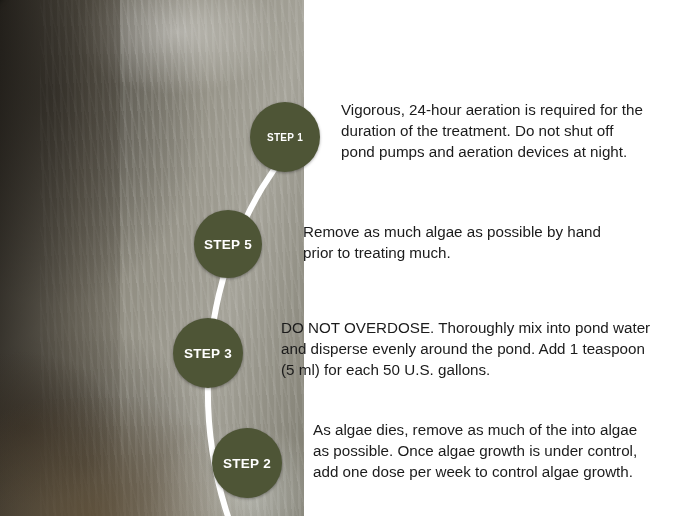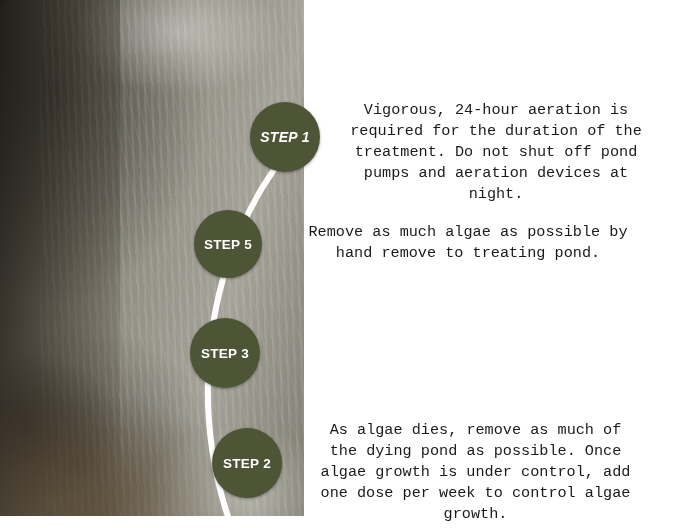--- a/index.html
+++ b/index.html
@@ -135,33 +135,32 @@
     border-radius: 50%;
     background: #4e5536;
     color: #ffffff;
     font-weight: bold;
     display: flex;
     align-items: center;
     justify-content: center;
     letter-spacing: 0.3px;
     box-shadow: 0 1px 3px rgba(0,0,0,0.35);
   }
-  #badge-1 { left: 250px; top: 102px;  width: 70px; height: 70px; font-size: 14px; font-style: italic; }
+  #badge-1 { left: 250px; top: 102px;  width: 70px; height: 70px; font-size: 10px; }
   #badge-2 { left: 194px; top: 210px;  width: 68px; height: 68px; font-size: 13.5px; }
-  #badge-3 { left: 190px; top: 318px;  width: 70px; height: 70px; font-size: 13.5px; }
+  #badge-3 { left: 173px; top: 318px;  width: 70px; height: 70px; font-size: 13.5px; }
   #badge-4 { left: 212px; top: 428px;  width: 70px; height: 70px; font-size: 13.5px; }
 
   
   .step-text {
     position: absolute;
     color: #1b1b1b;
     font-size: 15.2px;
     line-height: 1.38;
-    font-family: Liberation Mono, monospace;
-    text-align: center;
+    font-family: Liberation Sans, sans-serif;
   }
   #text-1 { left: 341px; top: 100px;  width: 310px; }
   #text-2 { left: 303px; top: 222px;  width: 330px; }
   #text-3 { left: 281px; top: 318px;  width: 370px; }
   #text-4 { left: 313px; top: 420px;  width: 325px; }
 </style>
 </head>
 <body>
 
 <div id="page">
@@ -184,16 +183,17 @@
   <div class="title-wrap">
     <div class="title-text">DIRECTIONS</div>
   </div>
 
   <div class="step-badge" id="badge-1">STEP 1</div>
   <div class="step-badge" id="badge-2">STEP 5</div>
   <div class="step-badge" id="badge-3">STEP 3</div>
   <div class="step-badge" id="badge-4">STEP 2</div>
 
   <div class="step-text" id="text-1">Vigorous, 24-hour aeration is required for the duration of the treatment. Do not shut off pond pumps and aeration devices at night.</div>
-  <div class="step-text" id="text-2">Remove as much algae as possible by hand remove to treating pond.</div>
-  <div class="step-text" id="text-4">As algae dies, remove as much of the dying pond as possible. Once algae growth is under control, add one dose per week to control algae growth.</div>
+  <div class="step-text" id="text-2">Remove as much algae as possible by hand prior to treating much.</div>
+  <div class="step-text" id="text-3">DO NOT OVERDOSE. Thoroughly mix into pond water and disperse evenly around the pond. Add 1 teaspoon (5 ml) for each 50 U.S. gallons.</div>
+  <div class="step-text" id="text-4">As algae dies, remove as much of the into algae as possible. Once algae growth is under control, add one dose per week to control algae growth.</div>
 
 </div>
 
 </body></html>

